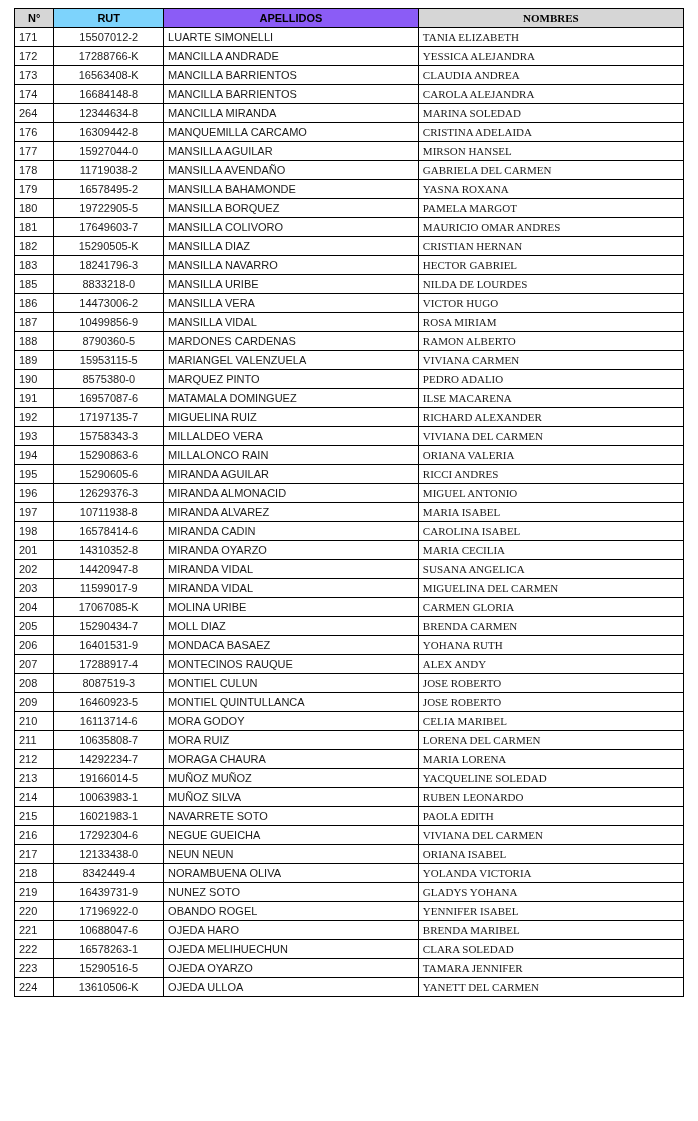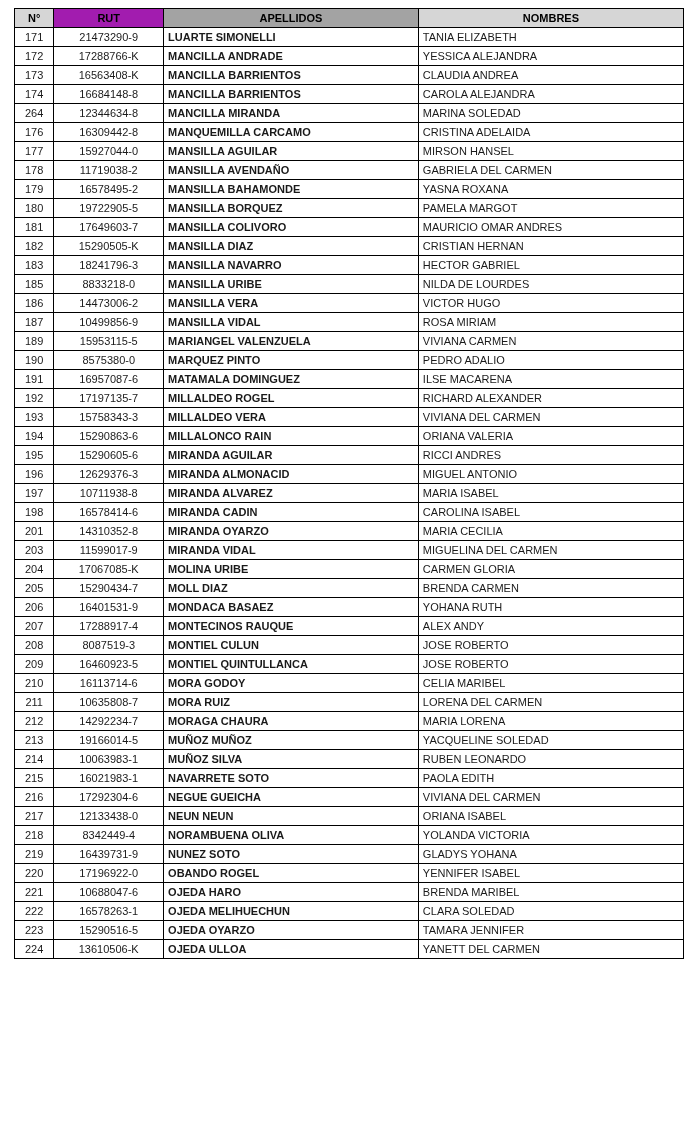--- a/index.html
+++ b/index.html
@@ -29,42 +29,42 @@
     box-sizing: border-box;
     overflow: hidden;
     white-space: nowrap;
     color: #1a1a1a;
   }
   table.roster th {
     font-weight: bold;
     text-align: center;
     color: #000000;
   }
-  .col-num { width: 38px; text-align: center; }
+  .col-num { width: 38px; }
   .col-rut { width: 106px; text-align: center; }
-  .col-apellidos { width: 246px; text-align: left; padding-left: 6px; font-weight: bold; }
-  .col-nombres { width: 256px; text-align: left; padding-left: 6px; }
+  .col-apellidos { width: 246px; text-align: left; padding-left: 6px; }
+  .col-nombres { width: 256px; text-align: left; padding-left: 6px; font-family: Liberation Serif, serif; }
 </style>
 </head>
 <body>
 
 <div class="page">
   <table class="roster">
     <thead>
       <tr>
           <th class="col-num" style="background: rgb(214, 214, 214);">N°</th>
-          <th class="col-rut" style="background: #a21caf;">RUT</th>
-          <th class="col-apellidos" style="background: #a3a3a3;">APELLIDOS</th>
+          <th class="col-rut" style="background: #7dd3fc;">RUT</th>
+          <th class="col-apellidos" style="background: #8b5cf6;">APELLIDOS</th>
           <th class="col-nombres" style="background: rgb(214, 214, 214);">NOMBRES</th>
         </tr>
     </thead>
     <tbody>
         <tr>
           <td class="col-num">171</td>
-          <td class="col-rut">21473290-9</td>
+          <td class="col-rut">15507012-2</td>
           <td class="col-apellidos">LUARTE SIMONELLI</td>
           <td class="col-nombres">TANIA ELIZABETH</td>
         </tr>
         <tr>
           <td class="col-num">172</td>
           <td class="col-rut">17288766-K</td>
           <td class="col-apellidos">MANCILLA ANDRADE</td>
           <td class="col-nombres">YESSICA ALEJANDRA</td>
         </tr>
         <tr>
@@ -145,41 +145,47 @@
           <td class="col-apellidos">MANSILLA VERA</td>
           <td class="col-nombres">VICTOR HUGO</td>
         </tr>
         <tr>
           <td class="col-num">187</td>
           <td class="col-rut">10499856-9</td>
           <td class="col-apellidos">MANSILLA VIDAL</td>
           <td class="col-nombres">ROSA MIRIAM</td>
         </tr>
         <tr>
+          <td class="col-num">188</td>
+          <td class="col-rut">8790360-5</td>
+          <td class="col-apellidos">MARDONES CARDENAS</td>
+          <td class="col-nombres">RAMON ALBERTO</td>
+        </tr>
+        <tr>
           <td class="col-num">189</td>
           <td class="col-rut">15953115-5</td>
           <td class="col-apellidos">MARIANGEL VALENZUELA</td>
           <td class="col-nombres">VIVIANA CARMEN</td>
         </tr>
         <tr>
           <td class="col-num">190</td>
           <td class="col-rut">8575380-0</td>
           <td class="col-apellidos">MARQUEZ PINTO</td>
           <td class="col-nombres">PEDRO ADALIO</td>
         </tr>
         <tr>
           <td class="col-num">191</td>
           <td class="col-rut">16957087-6</td>
           <td class="col-apellidos">MATAMALA DOMINGUEZ</td>
           <td class="col-nombres">ILSE MACARENA</td>
         </tr>
         <tr>
           <td class="col-num">192</td>
           <td class="col-rut">17197135-7</td>
-          <td class="col-apellidos">MILLALDEO ROGEL</td>
+          <td class="col-apellidos">MIGUELINA RUIZ</td>
           <td class="col-nombres">RICHARD ALEXANDER</td>
         </tr>
         <tr>
           <td class="col-num">193</td>
           <td class="col-rut">15758343-3</td>
           <td class="col-apellidos">MILLALDEO VERA</td>
           <td class="col-nombres">VIVIANA DEL CARMEN</td>
         </tr>
         <tr>
           <td class="col-num">194</td>
@@ -209,20 +215,26 @@
           <td class="col-num">198</td>
           <td class="col-rut">16578414-6</td>
           <td class="col-apellidos">MIRANDA CADIN</td>
           <td class="col-nombres">CAROLINA ISABEL</td>
         </tr>
         <tr>
           <td class="col-num">201</td>
           <td class="col-rut">14310352-8</td>
           <td class="col-apellidos">MIRANDA OYARZO</td>
           <td class="col-nombres">MARIA CECILIA</td>
+        </tr>
+        <tr>
+          <td class="col-num">202</td>
+          <td class="col-rut">14420947-8</td>
+          <td class="col-apellidos">MIRANDA VIDAL</td>
+          <td class="col-nombres">SUSANA ANGELICA</td>
         </tr>
         <tr>
           <td class="col-num">203</td>
           <td class="col-rut">11599017-9</td>
           <td class="col-apellidos">MIRANDA VIDAL</td>
           <td class="col-nombres">MIGUELINA DEL CARMEN</td>
         </tr>
         <tr>
           <td class="col-num">204</td>
           <td class="col-rut">17067085-K</td>

